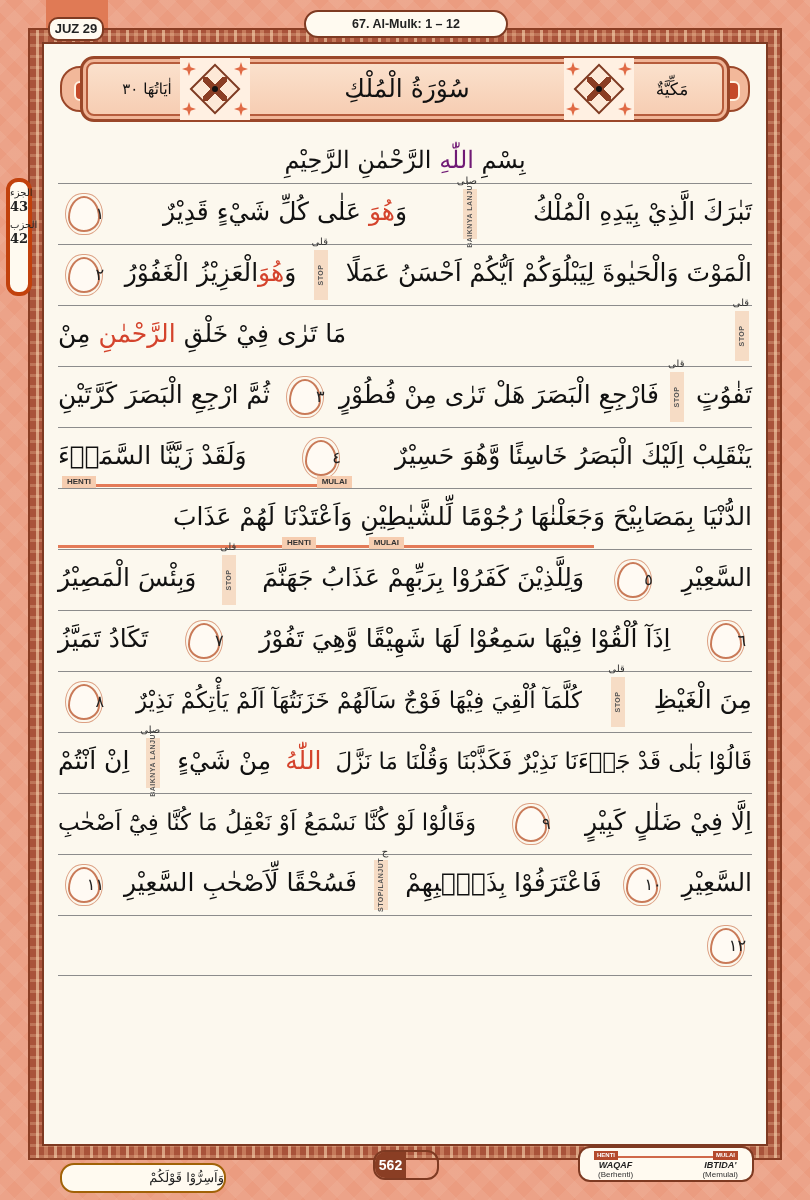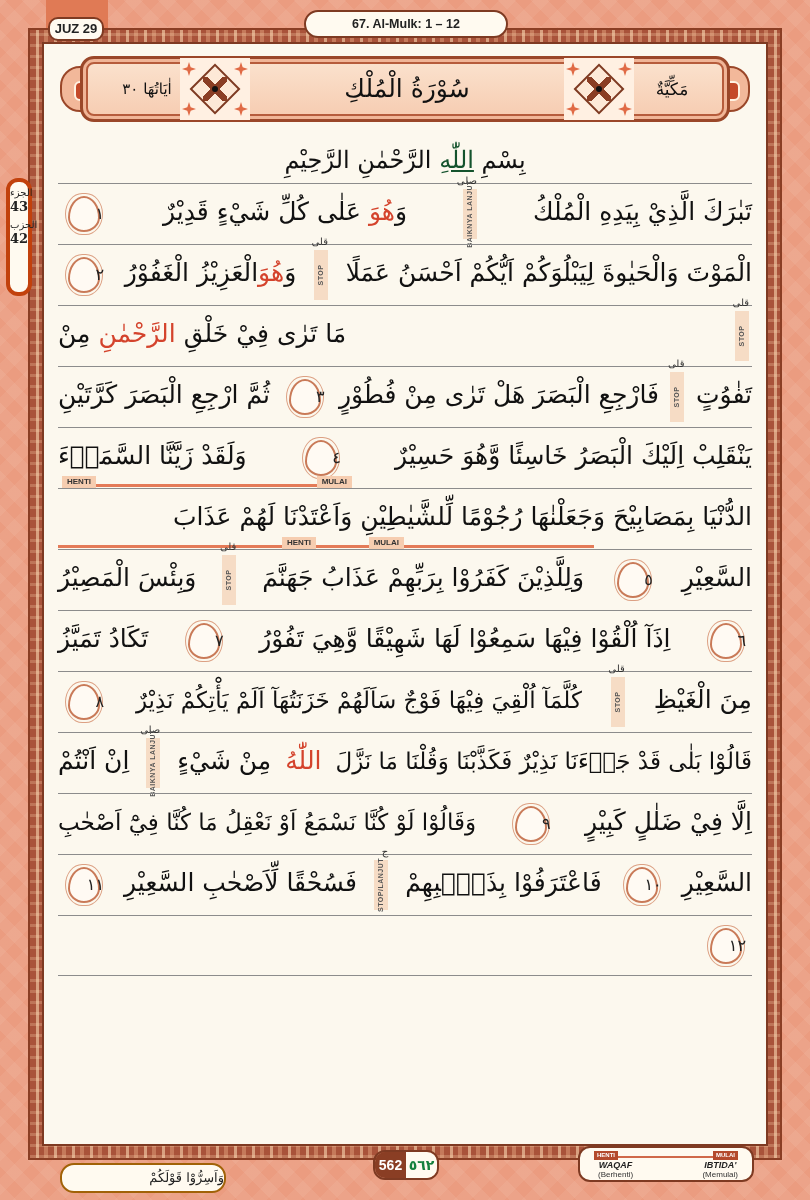--- a/index.html
+++ b/index.html
@@ -108,21 +108,21 @@
   .ayat-count { left: 60px; width: 70px; font-size: 15px; }
   .revelation { left: 580px; width: 80px; font-size: 17px; }
   .surah-name { left: 210px; width: 290px; font-size: 25px; }
 
   
   .bismillah {
     position: absolute; left: 60px; top: 140px; width: 690px; height: 40px;
     font-family: "DejaVu Serif", serif; font-size: 24px; text-align: center;
     direction: rtl; color: #111; line-height: 40px;
   }
-  .bismillah .allah { color: #14532d; text-decoration: underline; }
+  .bismillah .allah { color: #701a75; }
 
   
   .side-marker {
     position: absolute; left: 6px; top: 178px; width: 26px; height: 118px;
     background: #fffaf0; border: 4px solid #c2410c; border-radius: 12px;
     font-family: "DejaVu Serif", serif; color: #222; text-align: center; z-index: 3;
     padding-top: 2px;
   }
   .side-marker span { display: block; line-height: 14px; }
   .side-marker .lbl { font-size: 10px; margin-top: 2px; }
@@ -189,21 +189,21 @@
   
   .footer-left {
     position: absolute; left: 60px; top: 1163px; width: 166px; height: 30px;
     background: #fffaf0; border: 2px solid #a16207; border-radius: 14px;
     font-family: "DejaVu Serif", serif; font-size: 13px; text-align: right;
     line-height: 26px; direction: rtl; color: #222; z-index: 3;
   }
   .page-num {
     position: absolute; left: 373px; top: 1150px; width: 66px; height: 30px;
     border: 2px solid #7e3a22; border-radius: 12px; overflow: hidden; z-index: 3;
-    display: flex; font-family: "Liberation Sans", sans-serif; font-weight: bold;
+    display: flex; font-family: "Liberation Sans", sans-serif; font-weight: bold; flex-direction: column;
   }
   .page-num .latin { width: 50%; background: #8a3e24; color: #fff; font-size: 14px; text-align: center; line-height: 26px; }
   .page-num .arabic { width: 50%; background: #fffaf0; color: #15803d; font-size: 14px; text-align: center; line-height: 26px; font-family: "DejaVu Sans", sans-serif; }
   .legend {
     position: absolute; left: 578px; top: 1146px; width: 176px; height: 36px;
     background: #fffaf0; border: 2px solid #7e3a22; border-radius: 12px; z-index: 3;
     font-family: "Liberation Sans", sans-serif;
   }
   .legend .bar {
     position: absolute; left: 14px; right: 14px; top: 8px; height: 2px; background: #d0694a;

